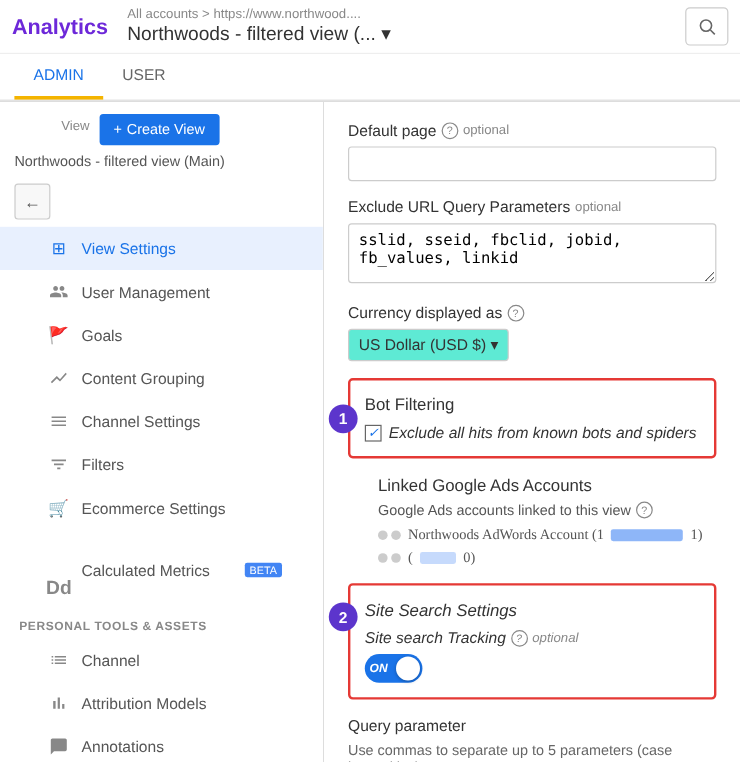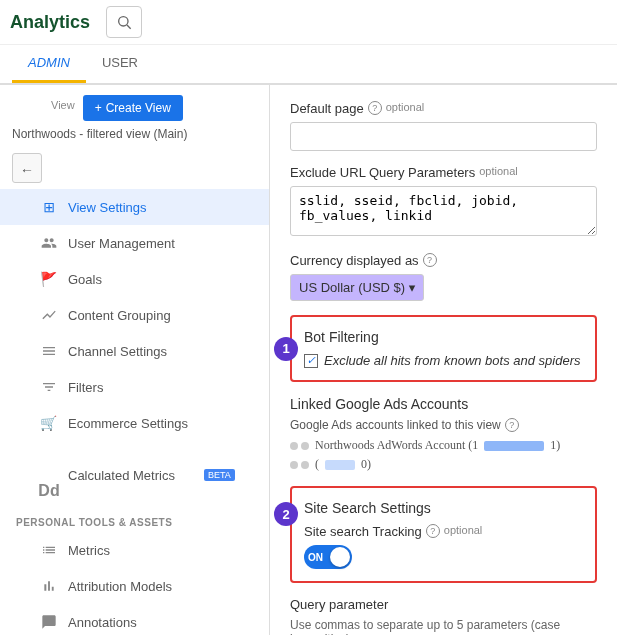--- a/index.html
+++ b/index.html
@@ -1,30 +1,30 @@
 <!DOCTYPE html>
 <html><head>
   <meta charset="utf-8">
   <style>
     * { box-sizing: border-box; margin: 0; padding: 0; }
     body { font-family: Arial, sans-serif; font-size: 13px; color: #333; background: #fff; width: 617px; height: 640px; overflow: hidden; }
 
     
     .header { background: #f8f8f8; border-bottom: 1px solid #ddd; padding: 0; }
     .header-top { display: flex; align-items: center; padding: 6px 10px; background: #fff; border-bottom: 1px solid #eee; }
-    .analytics-logo { font-size: 18px; font-weight: bold; color: #14532d; margin-right: 16px; width: 80px; }
+    .analytics-logo { font-size: 18px; font-weight: bold; color: #6d28d9; margin-right: 16px; width: 80px; }
     .breadcrumb-section { flex: 1; }
     .breadcrumb { font-size: 11px; color: #888; }
     .view-title { font-size: 16px; color: #333; font-weight: 400; display: flex; align-items: center; gap: 4px; }
     .search-btn { width: 36px; height: 32px; border: 1px solid #ccc; border-radius: 4px; background: #fff; cursor: pointer; display: flex; align-items: center; justify-content: center; font-size: 16px; color: #666; }
 
     
     .tabs { display: flex; padding: 0 12px; background: #fff; border-bottom: 1px solid #ddd; }
     .tab { padding: 10px 16px; font-size: 13px; color: #666; cursor: pointer; border-bottom: 3px solid transparent; font-weight: 500; }
-    .tab.active { color: #1a73e8; border-bottom-color: #f4b400; font-style: italic; }
+    .tab.active { color: #1a73e8; border-bottom-color: #f4b400; }
 
     
     .main { display: flex; height: calc(640px - 90px); }
 
     
     .sidebar { width: 270px; min-width: 270px; border-right: 1px solid #ddd; overflow-y: auto; background: #fff; }
     .sidebar-view-section { padding: 10px 12px 6px; }
     .view-label { font-size: 11px; color: #888; margin-bottom: 6px; margin-left: 39px; }
     .create-view-btn { background: #1a73e8; color: #fff; border: none; border-radius: 3px; padding: 6px 12px; font-size: 12px; cursor: pointer; display: flex; align-items: center; gap: 4px; }
     .view-name { font-size: 12px; color: #555; margin-top: 6px; }
@@ -33,59 +33,65 @@
     .nav-item { display: flex; align-items: center; gap: 10px; padding: 9px 16px 9px 40px; cursor: pointer; font-size: 13px; color: #555; }
     .nav-item.active { color: #1a73e8; background: #e8f0fe; }
     .nav-icon { width: 18px; height: 18px; display: flex; align-items: center; justify-content: center; font-size: 14px; color: #888; flex-shrink: 0; }
     .nav-item.active .nav-icon { color: #1a73e8; }
     .beta-badge { font-size: 9px; background: #4285f4; color: #fff; padding: 1px 4px; border-radius: 2px; margin-left: 19px; }
     .section-header { font-size: 10px; color: #888; font-weight: bold; padding: 8px 16px 4px 16px; letter-spacing: 0.5px; }
 
     
     .content { flex: 1; overflow-y: auto; padding: 16px 20px; }
 
-    .field-label { font-size: 13px; color: #333; margin-bottom: 6px; display: flex; align-items: flex-start; gap: 4px; }
+    .field-label { font-size: 13px; color: #333; margin-bottom: 6px; display: flex; align-items: center; gap: 4px; }
     .optional-text { color: #888; font-size: 11px; }
     .text-input { width: 100%; border: 1px solid #ccc; border-radius: 3px; padding: 6px 8px; font-size: 13px; margin-bottom: 14px; }
     .text-area { width: 100%; border: 1px solid #ccc; border-radius: 3px; padding: 6px 8px; font-size: 13px; height: 50px; resize: vertical; margin-bottom: 14px; }
     .help-icon { width: 14px; height: 14px; border-radius: 50%; border: 1px solid #888; display: inline-flex; align-items: center; justify-content: center; font-size: 9px; color: #888; cursor: pointer; }
 
-    .select-input { border: 1px solid #ccc; border-radius: 3px; padding: 5px 8px; font-size: 13px; margin-bottom: 14px; cursor: pointer; display: inline-flex; align-items: center; gap: 4px; background: #c4b5fd; }
+    .select-input { border: 1px solid #ccc; border-radius: 3px; padding: 5px 8px; font-size: 13px; margin-bottom: 14px; cursor: pointer; display: inline-flex; align-items: center; gap: 4px; background: #5eead4; }
 
     
     .section-box { border: 2px solid #e53935; border-radius: 4px; padding: 12px; margin-bottom: 14px; }
     .section-title { font-size: 14px; font-weight: 500; color: #333; margin-bottom: 8px; }
     .checkbox-row { display: flex; align-items: center; gap: 6px; font-size: 13px; font-style: italic; }
     .checkbox { width: 14px; height: 14px; border: 1px solid #666; background: #fff; display: flex; align-items: center; justify-content: center; cursor: pointer; flex-shrink: 0; }
     .checkbox.checked::after { content: '✓'; font-size: 11px; color: #1a73e8; }
 
-    .linked-section { margin-bottom: 14px; }
+    .linked-section { margin-bottom: 14px; margin-left: 25px; }
     .linked-title { font-size: 14px; font-weight: 500; color: #333; margin-bottom: 6px; }
     .linked-subtitle { font-size: 12px; color: #555; margin-bottom: 6px; display: flex; align-items: center; gap: 4px; }
     .ads-row { display: flex; align-items: center; gap: 6px; font-size: 12px; color: #555; margin-bottom: 4px; font-family: Liberation Serif, serif; }
     .ads-dots { display: flex; gap: 3px; }
     .ads-dot { width: 8px; height: 8px; border-radius: 50%; background: #ccc; }
     .ads-bar { width: 60px; height: 10px; background: #4285f4; border-radius: 2px; opacity: 0.6; }
 
     
-    .site-search-box { border: 2px solid #e53935; border-radius: 4px; padding: 12px; margin-bottom: 14px; }
+    .site-search-box { border: 2px solid #e53935; border-radius: 4px; padding: 12px; margin-bottom: 14px; font-style: italic; }
     .toggle-row { display: flex; align-items: center; gap: 10px; margin-top: 6px; }
     .toggle { width: 48px; height: 24px; border-radius: 12px; background: #1a73e8; display: flex; align-items: center; padding: 2px; cursor: pointer; position: relative; }
     .toggle-knob { width: 20px; height: 20px; border-radius: 50%; background: #fff; box-shadow: 0 1px 3px rgba(0,0,0,0.3); }
 
     .relative-pos { position: relative; }
 
     .query-param-note { font-size: 12px; color: #666; margin-bottom: 6px; }
   </style>
 </head>
 <body>
 
 <div class="header">
   <div class="header-top">
     <div class="analytics-logo">Analytics</div>
+    <div class="breadcrumb-section">
+      <div class="breadcrumb">All accounts &gt; https://www.northwood....</div>
+      <div class="view-title">
+        <span>Northwoods - filtered view (... ▾</span>
+      </div>
+    </div>
     <button class="search-btn">
       <svg width="16" height="16" viewBox="0 0 24 24" fill="none" stroke="#666" stroke-width="2">
         <circle cx="11" cy="11" r="7"></circle>
           <line x1="16.5" y1="16.5" x2="22" y2="22"></line>
       </svg>
     </button>
   </div>
   <div class="tabs">
     <div class="tab active">ADMIN</div>
     <div class="tab">USER</div>
@@ -159,21 +165,21 @@
     </div>
 
     <div class="section-header">PERSONAL TOOLS &amp; ASSETS</div>
 
     <div class="nav-item">
       <span class="nav-icon">
         <svg width="16" height="16" viewBox="0 0 24 24" fill="#888">
             <path d="M3 13h2v-2H3v2zm0 4h2v-2H3v2zm0-8h2V7H3v2zm4 4h14v-2H7v2zm0 4h14v-2H7v2zM7 7v2h14V7H7z"></path>
           </svg>
       </span>
-      <span>Metrics</span>
+      <span>Channel</span>
     </div>
     <div class="nav-item">
       <span class="nav-icon">
         <svg width="16" height="16" viewBox="0 0 24 24" fill="#888">
             <path d="M5 9.2h3V19H5zM10.6 5h2.8v14h-2.8zm5.6 8H19v6h-2.8z"></path>
           </svg>
       </span>
       <span>Attribution Models</span>
     </div>
     <div class="nav-item">

